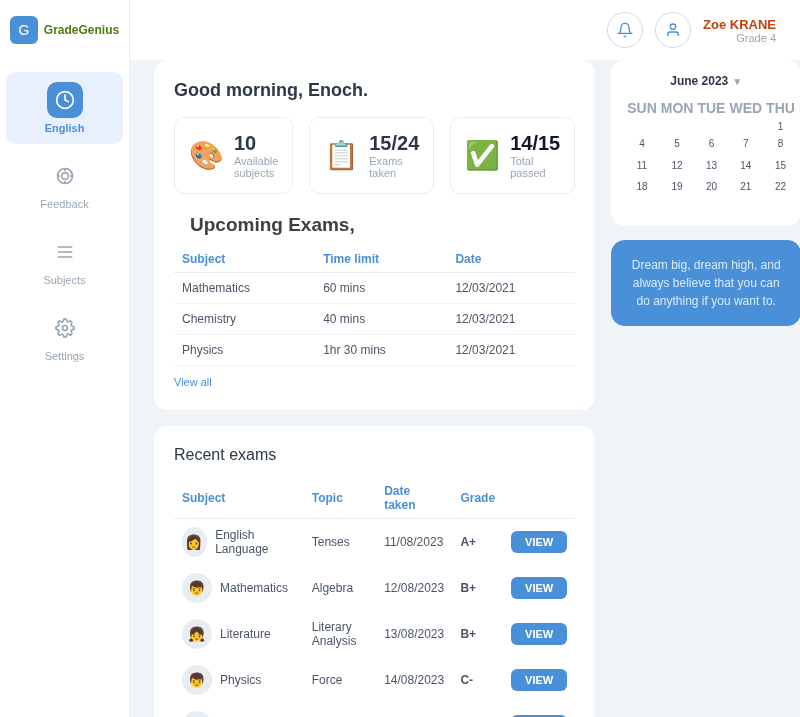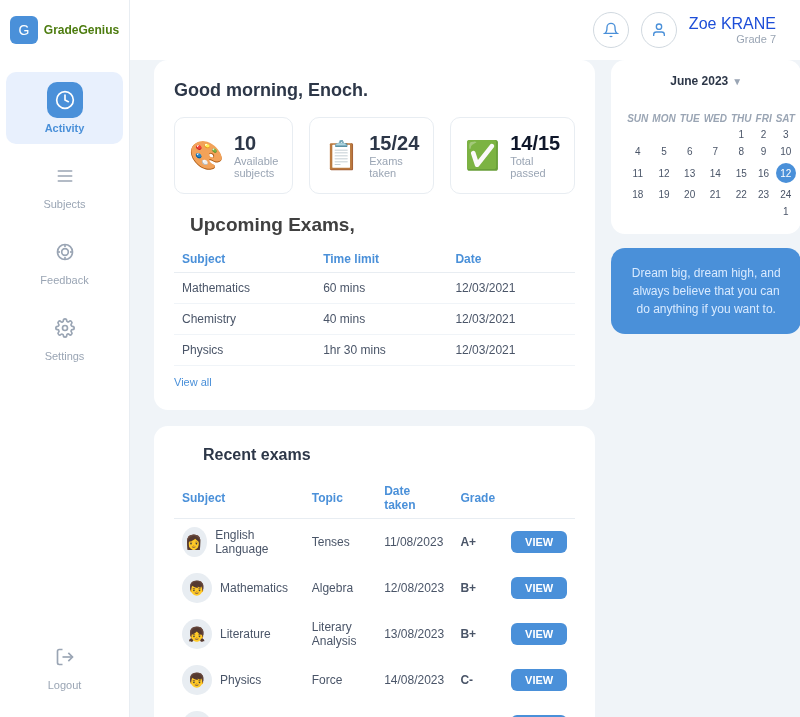--- a/index.html
+++ b/index.html
@@ -126,23 +126,23 @@
       border-radius: 50%;
       display: flex;
       align-items: center;
       justify-content: center;
       color: #4a90d9;
       font-size: 16px;
       cursor: pointer;
     }
     .header-user { text-align: right; }
     .header-user-name {
-      font-size: 16px;
-      font-weight: 400;
-      color: #1d4ed8;
+      font-size: 13px;
+      font-weight: 700;
+      color: #c2410c;
     }
     .header-user-grade {
       font-size: 11px;
       color: #9aa5b4;
     }
 
     
     .content {
       display: flex;
       gap: 16px;
@@ -236,24 +236,23 @@
     }
 
     
     .recent-card {
       background: #fff;
       border-radius: 14px;
       padding: 20px;
     }
     .recent-title {
       font-size: 16px;
-      font-weight: 700;
+      font-weight: 400;
       color: #2d3748;
       margin-bottom: 14px;
-      margin-left: 29px;
     }
     .recent-table {
       width: 100%;
       border-collapse: collapse;
     }
     .recent-table th {
       font-size: 12px;
       font-weight: 600;
       color: #4a90d9;
       text-align: left;
@@ -308,43 +307,42 @@
     .calendar-card {
       background: #fff;
       border-radius: 14px;
       padding: 14px;
     }
     .calendar-header {
       display: flex;
       align-items: center;
       justify-content: center;
       gap: 4px;
-      margin-bottom: 23px;
+      margin-bottom: 10px;
     }
     .calendar-month {
       font-size: 12px;
       font-weight: 600;
       color: #2d3748;
     }
     .calendar-chevron {
       font-size: 10px;
       color: #9aa5b4;
       cursor: pointer;
     }
     .calendar-grid {
       width: 100%;
       border-collapse: collapse;
     }
     .calendar-grid th {
-      font-size: 10px;
+      font-size: 14px;
       color: #9aa5b4;
       text-align: left;
       padding: 2px;
       font-weight: 600;
-      font-style: italic;
     }
     .calendar-grid td {
       font-size: 10px;
       color: #4a5568;
       text-align: center;
       padding: 3px 2px;
       cursor: pointer;
     }
     .calendar-grid td.other-month { color: #d1d9e0; }
     .today-cell {
@@ -389,87 +387,77 @@
 
   <nav class="sidebar-nav">
 
     <div class="sidebar-item active">
       <div class="sidebar-item-icon">
         <svg width="20" height="20" viewBox="0 0 24 24" fill="currentColor">
             <circle cx="12" cy="12" r="10" stroke="currentColor" stroke-width="2" fill="none"></circle>
             <path d="M12 6v6l4 2" stroke="currentColor" stroke-width="2" stroke-linecap="round" fill="none"></path>
           </svg>
       </div>
-      <span class="sidebar-item-label">Activity</span>
-    </div>
-
-    <div class="sidebar-item">
-      <div class="sidebar-item-icon">
-        <svg width="20" height="20" viewBox="0 0 24 24" fill="none" stroke="currentColor" stroke-width="2">
-            <path d="M4 6h16M4 12h16M4 18h16" stroke-linecap="round"></path>
-          </svg>
-      </div>
-      <span class="sidebar-item-label">Subjects</span>
+      <span class="sidebar-item-label">English</span>
     </div>
 
     <div class="sidebar-item">
       <div class="sidebar-item-icon">
         <svg width="20" height="20" viewBox="0 0 24 24" fill="none" stroke="currentColor" stroke-width="2">
             <circle cx="12" cy="12" r="4"></circle>
             <circle cx="12" cy="12" r="9"></circle>
             <line x1="12" y1="3" x2="12" y2="6"></line>
             <line x1="12" y1="18" x2="12" y2="21"></line>
             <line x1="3" y1="12" x2="6" y2="12"></line>
             <line x1="18" y1="12" x2="21" y2="12"></line>
           </svg>
       </div>
       <span class="sidebar-item-label">Feedback</span>
     </div>
 
     <div class="sidebar-item">
       <div class="sidebar-item-icon">
         <svg width="20" height="20" viewBox="0 0 24 24" fill="none" stroke="currentColor" stroke-width="2">
+            <path d="M4 6h16M4 12h16M4 18h16" stroke-linecap="round"></path>
+          </svg>
+      </div>
+      <span class="sidebar-item-label">Subjects</span>
+    </div>
+
+    <div class="sidebar-item">
+      <div class="sidebar-item-icon">
+        <svg width="20" height="20" viewBox="0 0 24 24" fill="none" stroke="currentColor" stroke-width="2">
             <circle cx="12" cy="12" r="3"></circle>
             <path d="M19.4 15a1.65 1.65 0 0 0 .33 1.82l.06.06a2 2 0 0 1-2.83 2.83l-.06-.06a1.65 1.65 0 0 0-1.82-.33 1.65 1.65 0 0 0-1 1.51V21a2 2 0 0 1-4 0v-.09A1.65 1.65 0 0 0 9 19.4a1.65 1.65 0 0 0-1.82.33l-.06.06a2 2 0 0 1-2.83-2.83l.06-.06A1.65 1.65 0 0 0 4.68 15a1.65 1.65 0 0 0-1.51-1H3a2 2 0 0 1 0-4h.09A1.65 1.65 0 0 0 4.6 9a1.65 1.65 0 0 0-.33-1.82l-.06-.06a2 2 0 0 1 2.83-2.83l.06.06A1.65 1.65 0 0 0 9 4.68a1.65 1.65 0 0 0 1-1.51V3a2 2 0 0 1 4 0v.09a1.65 1.65 0 0 0 1 1.51 1.65 1.65 0 0 0 1.82-.33l.06-.06a2 2 0 0 1 2.83 2.83l-.06.06A1.65 1.65 0 0 0 19.4 9a1.65 1.65 0 0 0 1.51 1H21a2 2 0 0 1 0 4h-.09a1.65 1.65 0 0 0-1.51 1z"></path>
           </svg>
       </div>
       <span class="sidebar-item-label">Settings</span>
     </div>
   </nav>
 
-  <div class="sidebar-item sidebar-logout">
-    <div class="sidebar-item-icon">
-      <svg width="20" height="20" viewBox="0 0 24 24" fill="none" stroke="#9aa5b4" stroke-width="2">
-          <path d="M9 21H5a2 2 0 0 1-2-2V5a2 2 0 0 1 2-2h4"></path>
-          <polyline points="16 17 21 12 16 7"></polyline>
-          <line x1="21" y1="12" x2="9" y2="12"></line>
-        </svg>
-    </div>
-    <span class="sidebar-item-label">Logout</span>
-  </div>
 </div>
 
 <div class="main">
 
   <div class="header">
     <div class="header-bell">
       <svg width="16" height="16" viewBox="0 0 24 24" fill="none" stroke="#4a90d9" stroke-width="2">
           <path d="M18 8A6 6 0 0 0 6 8c0 7-3 9-3 9h18s-3-2-3-9"></path>
           <path d="M13.73 21a2 2 0 0 1-3.46 0"></path>
         </svg>
     </div>
     <div class="header-avatar">
       <svg width="16" height="16" viewBox="0 0 24 24" fill="none" stroke="#4a90d9" stroke-width="2">
           <path d="M20 21v-2a4 4 0 0 0-4-4H8a4 4 0 0 0-4 4v2"></path>
           <circle cx="12" cy="7" r="4"></circle>
         </svg>
     </div>
     <div class="header-user">
       <div class="header-user-name">Zoe KRANE</div>
-      <div class="header-user-grade">Grade 7</div>
+      <div class="header-user-grade">Grade 4</div>
     </div>
   </div>
 
   <div class="content">
 
     <div class="left-panel">
 
       <div class="greeting-card">
         <div class="greeting-title">Good morning, Enoch.</div>
 

